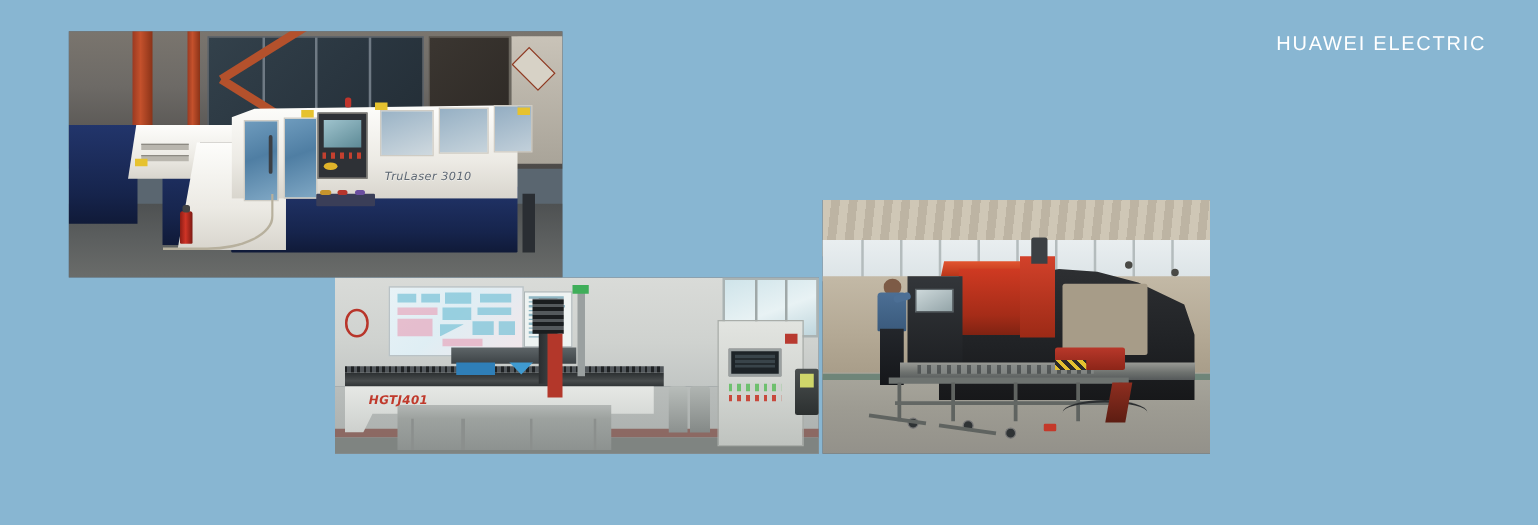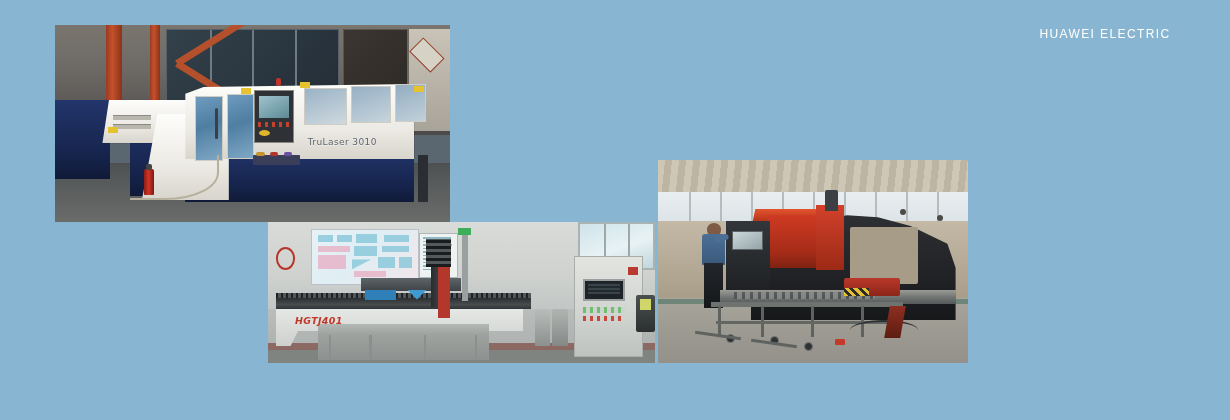--- a/index.html
+++ b/index.html
@@ -9,21 +9,21 @@
   }
   #banner{
     position:relative;width:1230px;height:420px;
     background:#88b6d2;
     overflow:hidden;
   }
 
   
   .photo{position:absolute;overflow:hidden;background:#5a6670;}
   .photo .scene{position:absolute;inset:0;}
-  .photo .lbl{position:absolute;white-space:nowrap;}
+  .photo .lbl{position:absolute;white-space:nowrap;font-style:italic;}
 
   
   #photo-laser{left:55px;top:25px;width:395px;height:197px;}
   #photo-laser .wall{position:absolute;left:0;top:0;width:100%;height:56%;
       background:linear-gradient(180deg,#7a756e 0%,#6d6a66 40%,#4c4a48 100%);}
   #photo-laser .hall-glass{position:absolute;left:28%;top:2%;width:44%;height:50%;
       background:linear-gradient(135deg,#33414b 0%,#2a3640 50%,#222c34 100%);
       border:1px solid #57606a;box-sizing:border-box;}
   #photo-laser .mull{position:absolute;top:0;width:2px;height:100%;background:#6f7a84;}
   #photo-laser .hall-glass2{position:absolute;left:73%;top:2%;width:18%;height:48%;
@@ -213,21 +213,21 @@
     text-shadow:0 1px 3px rgba(54,94,121,.55);
   }
   #headline span{display:block;}
   #tagline{
     position:absolute;left:690px;top:375px;
     color:#ffffff;font-size:28px;font-weight:bold;letter-spacing:1px;
     text-shadow:0 1px 3px rgba(54,94,121,.55);
   }
   #logo{position:absolute;left:1014px;top:24px;width:182px;text-align:center;}
   #logo .cn{color:#ffffff;font-size:34px;font-weight:bold;letter-spacing:3px;line-height:1.1;}
-  #logo .en{color:#ffffff;font-size:12px;letter-spacing:1.4px;margin-top:3px;
+  #logo .en{color:#ffffff;font-size:16px;letter-spacing:1.4px;margin-top:3px;
       font-family:"Liberation Sans",sans-serif;}
 </style>
 </head>
 <body>
 
 <div id="banner">
 
   <div class="photo" id="photo-laser">
     <div class="scene">
       <div class="wall"></div>

